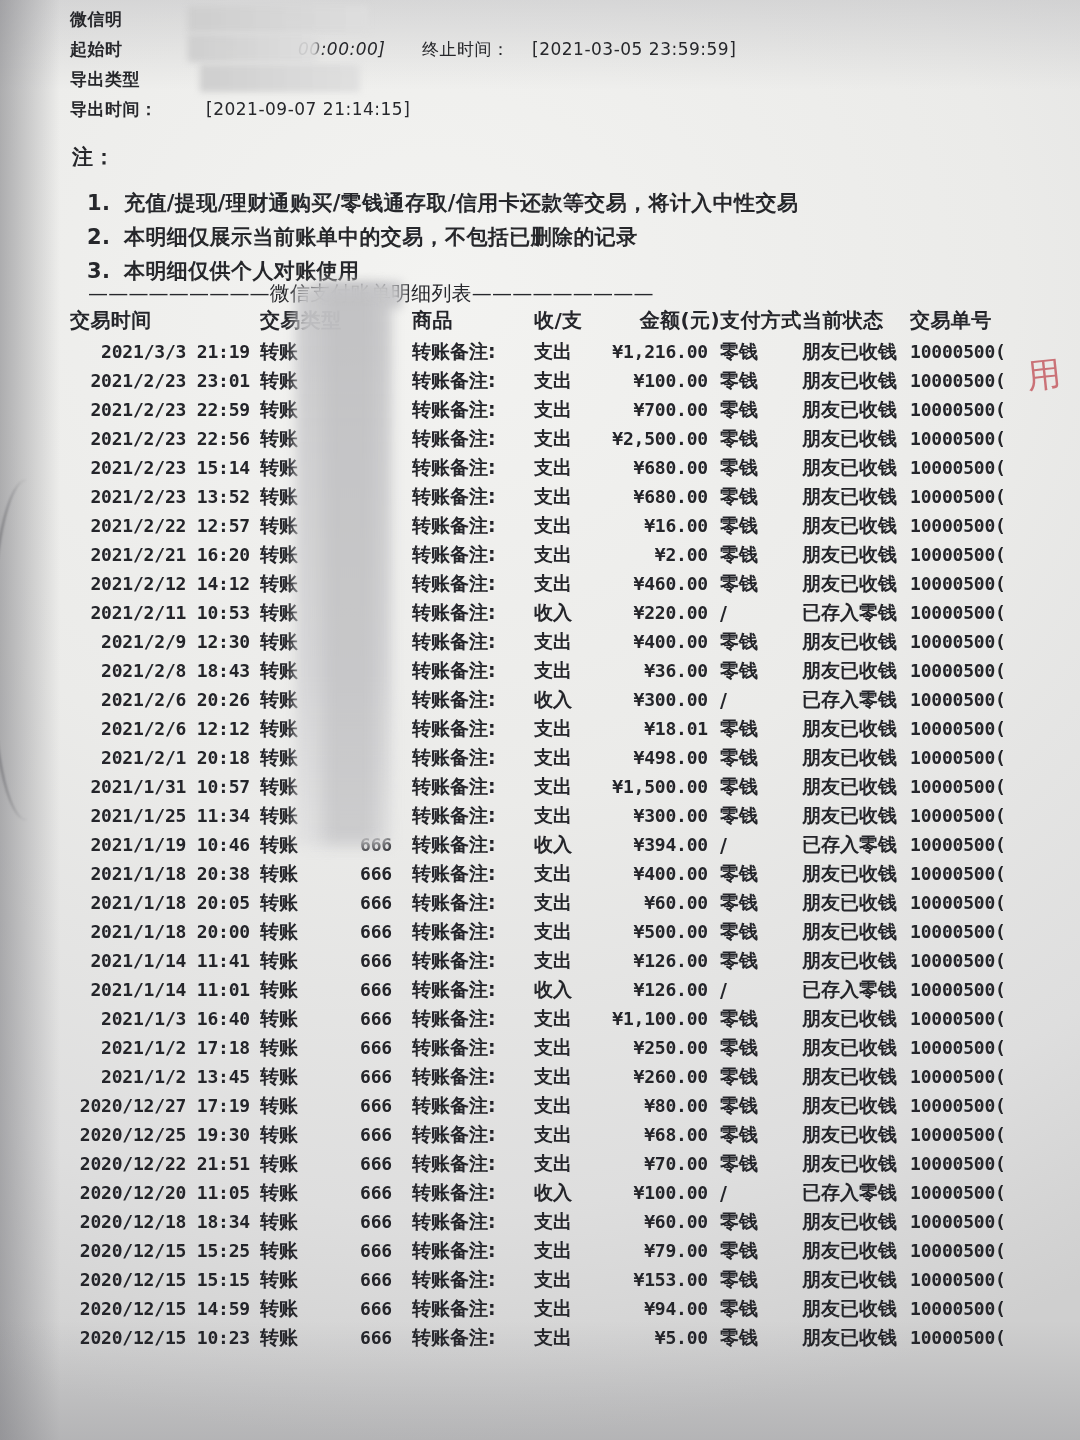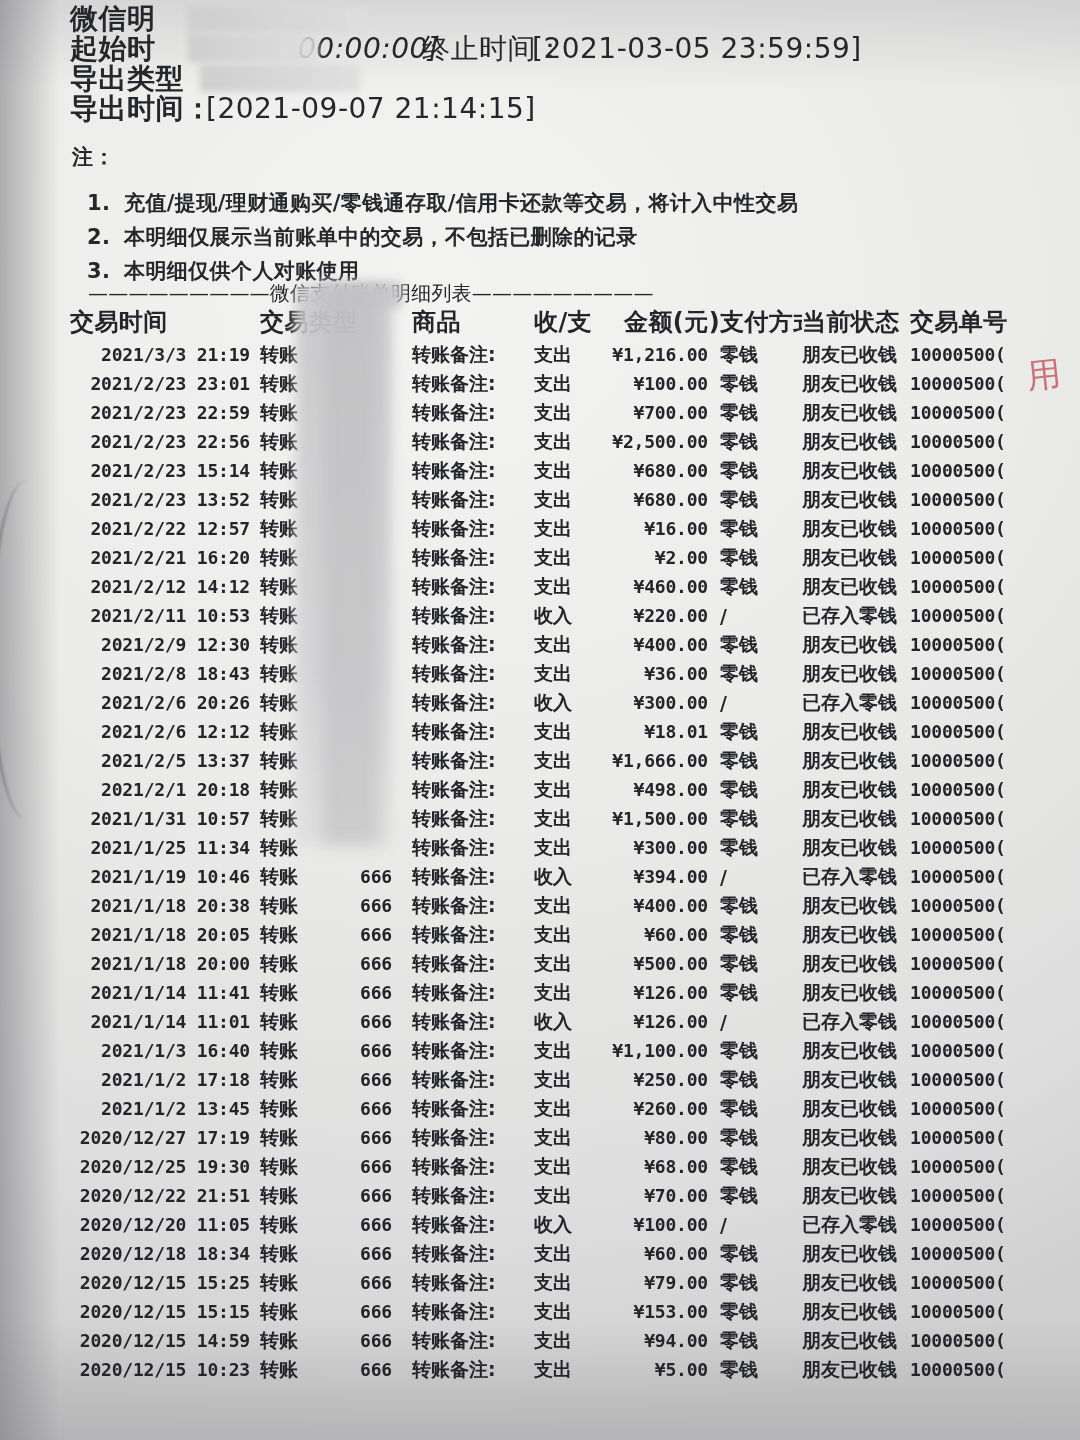--- a/index.html
+++ b/index.html
@@ -53,21 +53,21 @@
     color: #26272b;
     font-family: "DejaVu Sans", sans-serif;
   }
 
   
   .hdr {
     position: absolute;
     left: 70px;
     top: 4px;
     width: 860px;
-    font-size: 28px;
+    font-size: 17px;
     line-height: 30px;
     letter-spacing: 0.5px;
   }
   .hdr .row { position: relative; white-space: nowrap; height: 30px; }
   .hdr .label { font-weight: 600; }
   .redact {
     position: absolute;
     background: linear-gradient(to right, rgba(205,205,205,0.95), rgba(222,222,222,0.9));
     filter: blur(3px);
     border-radius: 2px;
@@ -112,21 +112,21 @@
   }
   table { border-collapse: collapse; width: 950px; table-layout: fixed; }
   th, td {
     padding: 0;
     height: 29px;
     font-weight: 600;
     color: #24252a;
     white-space: nowrap;
     overflow: hidden;
   }
-  thead th { font-size: 24px; letter-spacing: 0.4px; padding-bottom: 2px; }
+  thead th { font-size: 20px; letter-spacing: 0.4px; padding-bottom: 2px; }
   .c-time   { width: 190px; text-align: right; padding-right: 10px; }
   .c-type   { width: 100px; text-align: left; }
   .c-party  { width: 52px;  text-align: left; }
   .c-goods  { width: 122px; text-align: left; }
   .c-io     { width: 64px;  text-align: left; }
   .c-amt    { width: 122px; text-align: right; padding-right: 12px; }
   .c-pay    { width: 82px;  text-align: left; }
   .c-state  { width: 108px; text-align: left; font-family: Liberation Serif, serif; }
   .c-order  { width: 120px; text-align: left; }
 
@@ -401,31 +401,20 @@
               <td class="c-type">转账</td>
               <td class="c-party mono"></td>
               <td class="c-goods">转账备注:</td>
               <td class="c-io">支出</td>
               <td class="c-amt mono">¥18.01</td>
               <td class="c-pay">零钱</td>
               <td class="c-state">朋友已收钱</td>
               <td class="c-order mono">10000500(</td>
             </tr>
             <tr>
-              <td class="c-time mono">2021/2/5  13:37</td>
-              <td class="c-type">转账</td>
-              <td class="c-party mono"></td>
-              <td class="c-goods">转账备注:</td>
-              <td class="c-io">支出</td>
-              <td class="c-amt mono">¥1,666.00</td>
-              <td class="c-pay">零钱</td>
-              <td class="c-state">朋友已收钱</td>
-              <td class="c-order mono">10000500(</td>
-            </tr>
-            <tr>
               <td class="c-time mono">2021/2/1  20:18</td>
               <td class="c-type">转账</td>
               <td class="c-party mono"></td>
               <td class="c-goods">转账备注:</td>
               <td class="c-io">支出</td>
               <td class="c-amt mono">¥498.00</td>
               <td class="c-pay">零钱</td>
               <td class="c-state">朋友已收钱</td>
               <td class="c-order mono">10000500(</td>
             </tr>

